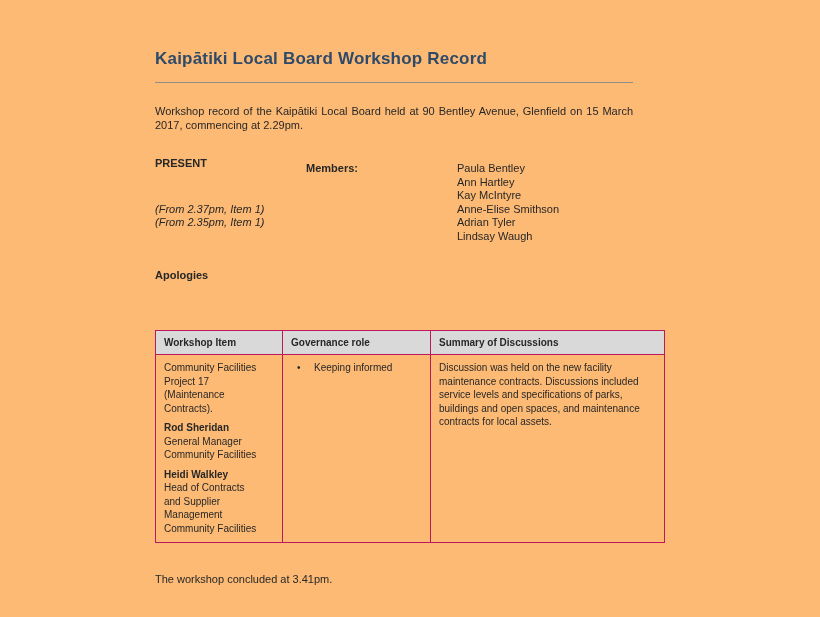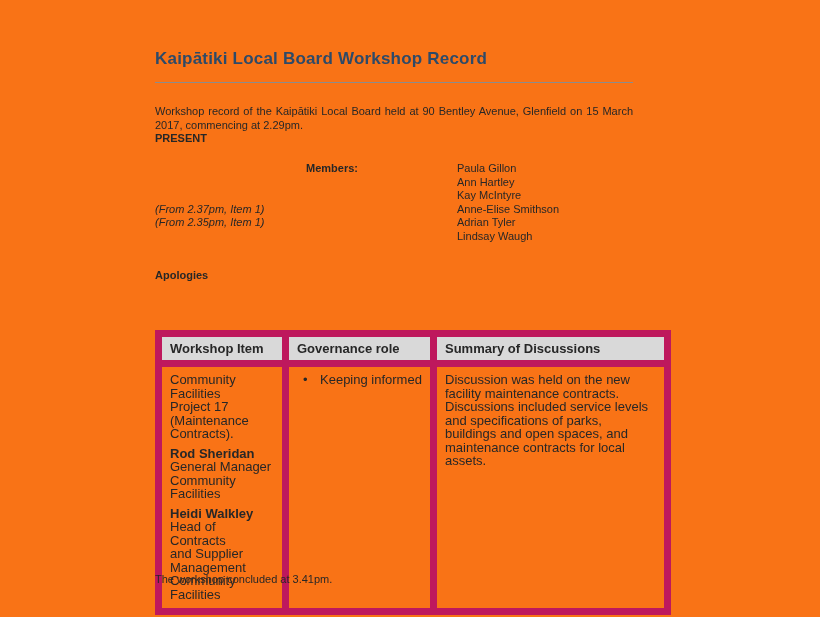--- a/index.html
+++ b/index.html
@@ -4,21 +4,21 @@
 <style>
   html, body {
     margin: 0;
     padding: 0;
     background: #f5f5f5;
   }
   .canvas {
     position: relative;
     width: 820px;
     height: 617px;
-    background: #f97316;
+    background: #fdba74;
     font-family: "Liberation Sans", sans-serif;
     font-size: 11px;
     line-height: 13.5px;
     color: #272727;
     overflow: hidden;
   }
   .abs { position: absolute; }
 
   .doc-title {
     left: 155px;
@@ -38,21 +38,21 @@
     border-top: 1px solid #8c8c8c;
   }
   .intro {
     left: 155px;
     top: 94px;
     width: 478px;
     text-align: justify;
   }
   .present-heading {
     left: 155px;
-    top: 132px;
+    top: 157px;
     font-weight: bold;
   }
   .present-grid {
     display: grid;
     grid-template-columns: 151px 151px 1fr;
     left: 155px;
     width: 510px;
   }
   .attendees { top: 162px; }
   .apologies { top: 269px; }
@@ -60,23 +60,23 @@
   .present-grid .note { font-style: italic; }
 
   .workshop-table-wrap { left: 155px; top: 330px; }
   table.workshop {
     border-collapse: collapse;
     table-layout: fixed;
     width: 509px;
   }
   table.workshop th,
   table.workshop td {
-    border: 7px solid #be185d;
+    border: 1px solid #be185d;
     vertical-align: top;
-    font-size: 13px;
+    font-size: 10px;
   }
   table.workshop th {
     background: #d9d9d9;
     text-align: left;
     font-weight: bold;
     padding: 5px 8px 4px 8px;
     line-height: 14px;
   }
   table.workshop td {
     padding: 6px 8px 7px 8px;
@@ -105,21 +105,21 @@
   <div class="abs rule"></div>
 
   <p class="abs intro">Workshop record of the Kaipātiki Local Board held at 90 Bentley Avenue, Glenfield on 15 March 2017, commencing at 2.29pm.</p>
 
   <div class="abs present-heading">PRESENT</div>
 
   <div class="abs present-grid attendees">
     <div class="note"></div>
 
     <div class="label">Members:</div>
-    <div class="name">Paula Gillon</div>
+    <div class="name">Paula Bentley</div>
     <div class="note"></div>
 
     <div class="label"></div>
     <div class="name">Ann Hartley</div>
     <div class="note"></div>
 
     <div class="label"></div>
     <div class="name">Kay McIntyre</div>
     <div class="note">(From 2.37pm, Item 1)</div>
 

